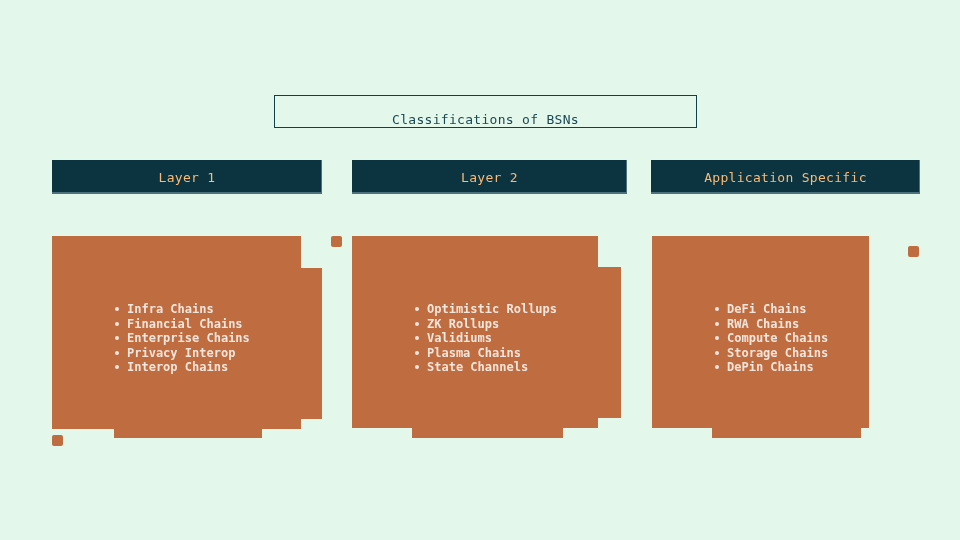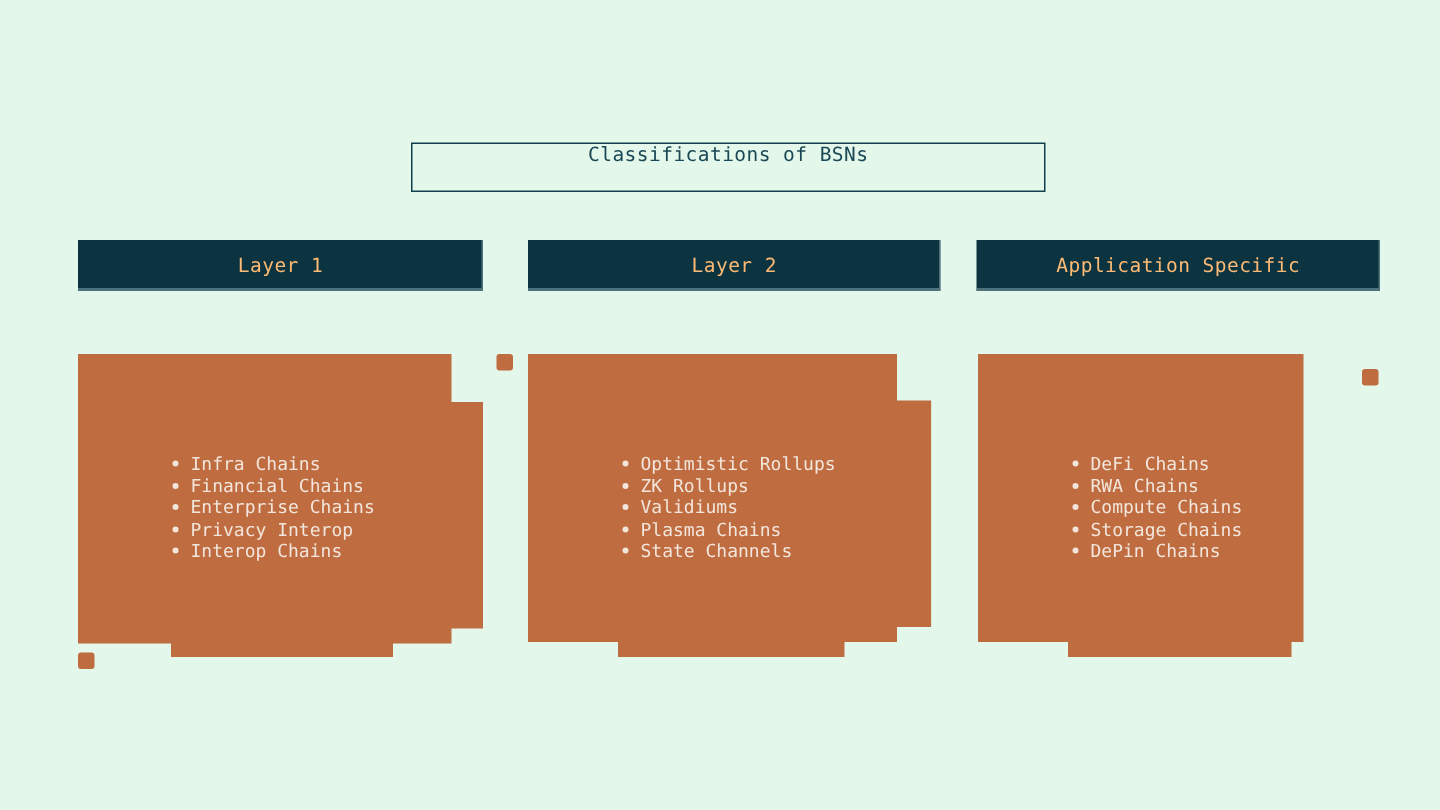--- a/index.html
+++ b/index.html
@@ -8,42 +8,42 @@
     background:#E3F7EA;
     font-family:"DejaVu Sans Mono","Liberation Mono",monospace;
     position:relative;overflow:hidden;
   }
   .abs{position:absolute;}
 
   
   .title-box{
     left:274px;top:95px;width:421px;height:31px;
     border:1px solid #123F4C;
-    display:flex;align-items:flex-start;justify-content:center;
+    display:flex;align-items:flex-end;justify-content:center;
   }
   .title-box span{
     font-size:13px;color:#1A4854;letter-spacing:0.3px;
   }
 
   
   .col-header{
     top:160px;height:34px;
     background:#0C3440;
     display:flex;align-items:center;justify-content:center;
     box-shadow:inset -1px -2px 0 rgba(160,190,195,0.45);
   }
   .col-header span{
     font-size:13px;color:#fdba74;letter-spacing:0.3px;
   }
   #header-1{left:52px;width:270px;}
   #header-2{left:352px;width:275px;}
   #header-3{left:651px;width:269px;}
 
   
-  .panel{background:#C06C41;top:236px;height:202px;}
+  .panel{background:#C06C41;top:236px;height:202px;font-weight:bold;}
   #panel-1{
     left:52px;width:270px;
     clip-path:polygon(0 0,249px 0,249px 32px,270px 32px,270px 183px,249px 183px,249px 193px,210px 193px,210px 202px,62px 202px,62px 193px,0 193px);
   }
   #panel-2{
     left:352px;width:269px;
     clip-path:polygon(0 0,246px 0,246px 31px,269px 31px,269px 182px,246px 182px,246px 192px,211px 192px,211px 202px,60px 202px,60px 192px,0 192px);
   }
   #panel-3{
     left:652px;width:217px;

